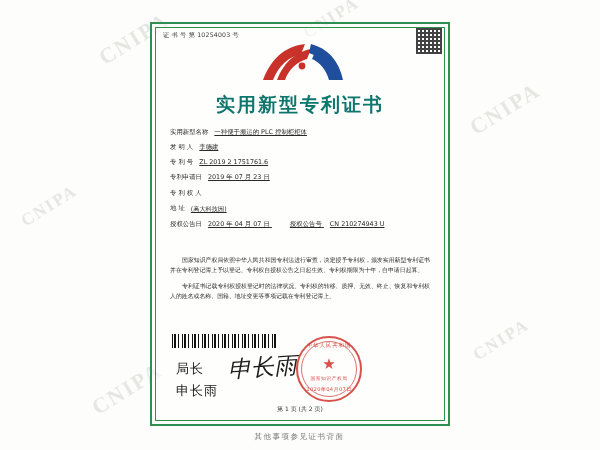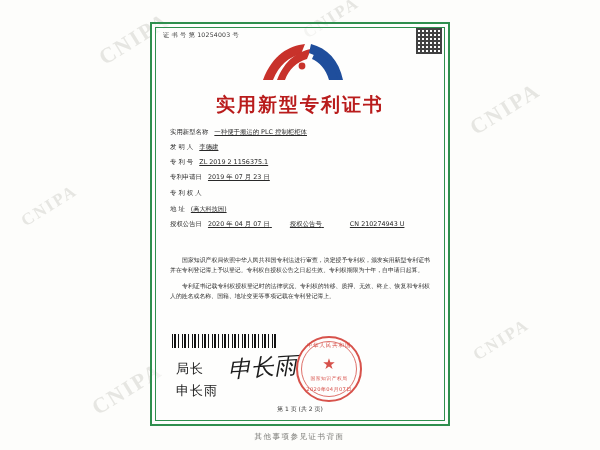--- a/index.html
+++ b/index.html
@@ -76,21 +76,21 @@
     width: 92px; height: 46px;
   }
   #title {
     position: absolute;
     left: 150px; top: 92px;
     width: 300px;
     text-align: center;
     font-size: 19px;
     font-weight: bold;
     letter-spacing: 2px;
-    color: #b91c1c;
+    color: #0f766e;
     font-family: "DejaVu Sans", "Liberation Sans", sans-serif;
   }
   #title-rule {
     position: absolute;
     left: 178px; top: 117px;
     width: 244px; height: 1px;
     background: #2f8f4e;
     opacity: .0;
   }
 
@@ -98,21 +98,21 @@
   #fields {
     position: absolute;
     left: 170px; top: 128px;
     width: 262px;
     font-size: 6.4px;
     color: #2a2a2a;
     line-height: 1.35;
   }
   .row {
     display: flex;
-    align-items: flex-end;
+    align-items: flex-start;
     margin-bottom: 6.5px;
   }
   .row .lbl {
     flex: 0 0 auto;
     white-space: nowrap;
     letter-spacing: 0px;
   }
   .row .val {
     flex: 1 1 auto;
     padding-left: 6px;
@@ -285,21 +285,21 @@
       <span class="val">一种便于搬运的 PLC 控制柜柜体</span>
     </div>
 
     <div class="row">
       <span class="lbl spaced">发 明 人</span>
       <span class="val">李德建</span>
     </div>
 
     <div class="row">
       <span class="lbl spaced">专 利 号</span>
-      <span class="val">ZL 2019 2 1156375.1</span>
+      <span class="val">ZL 2019 2 1751761.6</span>
     </div>
 
     <div class="row">
       <span class="lbl">专利申请日</span>
       <span class="val">2019 年 07 月 23 日</span>
     </div>
 
     <div class="row">
       <span class="lbl spaced">专 利 权 人</span>
     </div>
@@ -309,21 +309,21 @@
       <span class="val wrap">
         <span class="sub" style="display:block;">(高大科技园)</span>
       </span>
     </div>
 
     <div class="row">
       <span class="lbl">授权公告日</span>
       <span class="val">
         <span>2020 年 04 月 07 日</span>
         <span style="padding-left:18px;margin-top:39px;">授权公告号</span>
-        <span style="padding-left:6px;margin-left:20px;">CN 210274943 U</span>
+        <span style="padding-left:6px;">CN 210274943 U</span>
       </span>
     </div>
 
   </div>
 
   <div id="paras">
     <p>国家知识产权局依照中华人民共和国专利法进行审查，决定授予专利权，颁发实用新型专利证书并在专利登记簿上予以登记。专利权自授权公告之日起生效。专利权期限为十年，自申请日起算。</p>
     <p>专利证书记载专利权授权登记时的法律状况。专利权的转移、质押、无效、终止、恢复和专利权人的姓名或名称、国籍、地址变更等事项记载在专利登记簿上。</p>
   </div>
 

